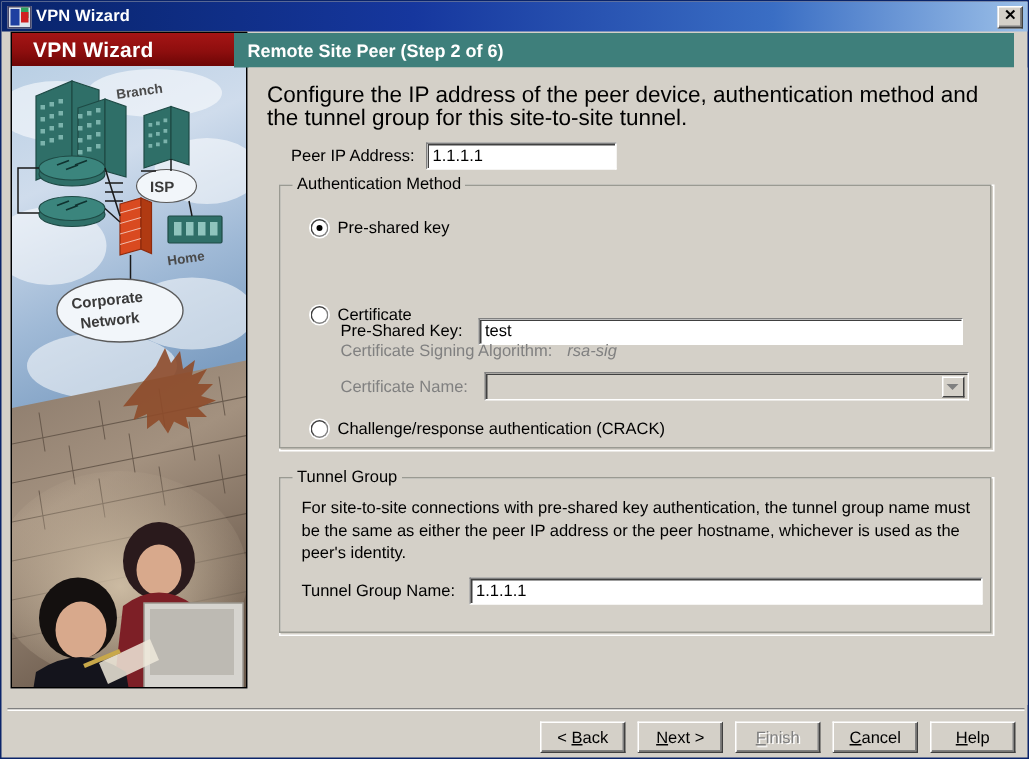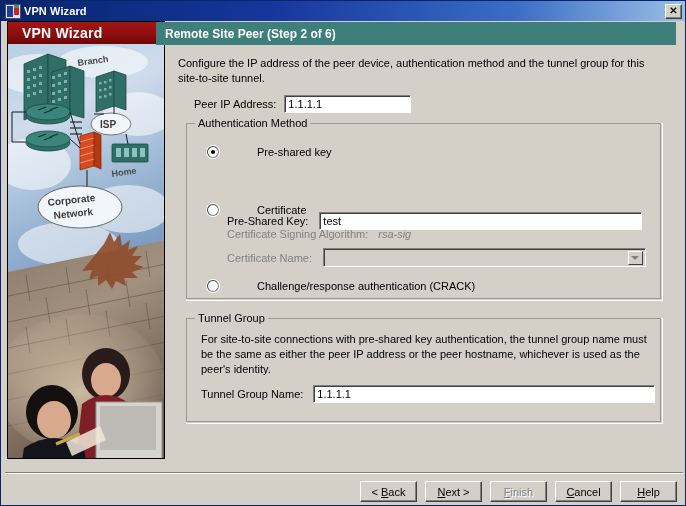--- a/index.html
+++ b/index.html
@@ -140,21 +140,21 @@
     position: absolute;
     left: 165px; top: 44px;
     width: 521px;
     height: 425px;
     background: #d4d0c8;
   }
   .desc {
     position: absolute;
     left: 12px; top: 11px;
     width: 490px;
-    font-size: 11px;
+    font-size: 15px;
     line-height: 15px;
     color: #000;
   }
   .row-peer {
     position: absolute;
     left: 12px; top: 50px;
     display: flex;
     align-items: center;
     padding-left: 16px;
   }
@@ -201,21 +201,20 @@
   }
 
   .g-auth { left: 20px; top: 78px; width: 477px; height: 178px; }
   .g-tunnel { left: 20px; top: 273px; width: 477px; height: 106px; }
 
   
   .radio-row {
     position: absolute;
     display: flex;
     align-items: center;
-    gap: 32px;
   }
   .radio {
     width: 12px; height: 12px;
     border-radius: 50%;
     background: #ffffff;
     border: 1px solid #808080;
     border-top-color: #404040;
     border-left-color: #404040;
     box-shadow: 0 0 0 1px #ffffff;
     box-sizing: border-box;

